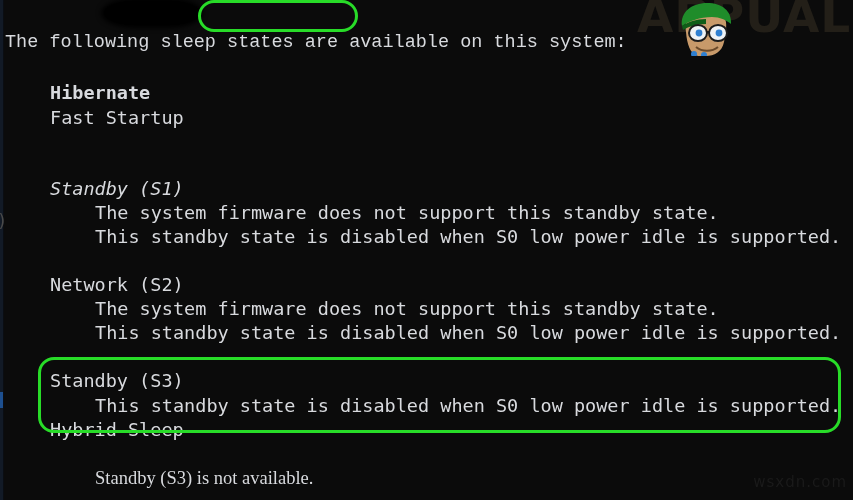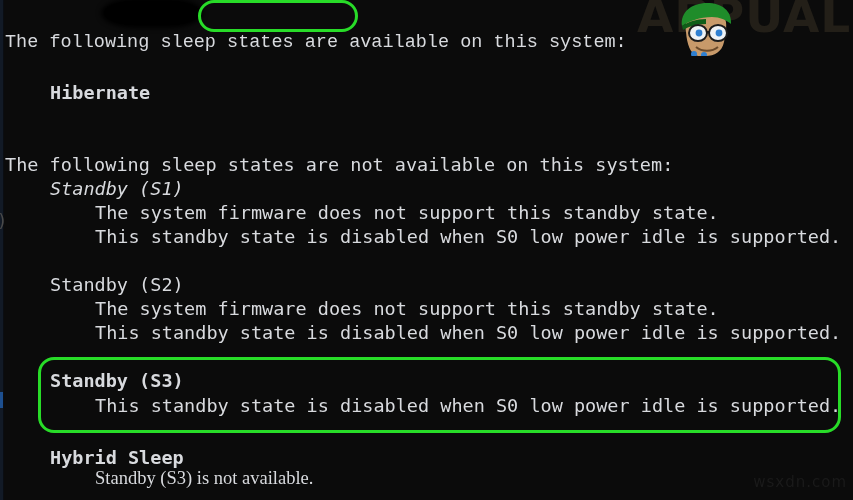--- a/index.html
+++ b/index.html
@@ -132,34 +132,34 @@
 <div id="screen">
 
   <div id="left-edge"></div>
   <div id="scroll-nub"></div>
   <div id="edge-artifact">)</div>
 
   <div id="redaction"></div>
 
   <div class="line" style="top:29px;font-family:Liberation Mono, monospace;">The following sleep states are available on this system:</div>
   <div class="line indent1" style="top:79px;font-weight:bold;">Hibernate</div>
+  <div class="line indent1" style="top:104px;">Fast Startup</div>
 
-  <div class="line" style="top:151px;">The following sleep states are not available on this system:</div>
   <div class="line indent1" style="top:175px;font-style:italic;">Standby (S1)</div>
   <div class="line indent2" style="top:199px;">The system firmware does not support this standby state.</div>
   <div class="line indent2" style="top:223px;">This standby state is disabled when S0 low power idle is supported.</div>
 
-  <div class="line indent1" style="top:271px;">Standby (S2)</div>
+  <div class="line indent1" style="top:271px;">Network (S2)</div>
   <div class="line indent2" style="top:295px;">The system firmware does not support this standby state.</div>
   <div class="line indent2" style="top:319px;">This standby state is disabled when S0 low power idle is supported.</div>
 
-  <div class="line indent1" style="top:367px;font-weight:bold;">Standby (S3)</div>
+  <div class="line indent1" style="top:367px;">Standby (S3)</div>
   <div class="line indent2" style="top:392px;">This standby state is disabled when S0 low power idle is supported.</div>
 
-  <div class="line indent1" style="top:444px;font-weight:bold;">Hybrid Sleep</div>
+  <div class="line indent1" style="top:416px;">Hybrid Sleep</div>
   <div class="line indent2" style="top:464px;font-family:Liberation Serif, serif;">Standby (S3) is not available.</div>
 
   <div class="hl-box" id="hl-command"></div>
   <div class="hl-box" id="hl-s3"></div>
 
   <div id="watermark">
     <div id="wm-text">APPUALS</div>
     <svg id="wm-face" viewBox="0 0 62 54">
       <path d="M10 30 C8 14 18 4 31 4 C44 4 52 14 50 28 L48 40 C46 50 38 54 30 54 L22 54 C14 52 11 42 10 30 Z" fill="#c89a6a"></path>
       <path d="M6 24 C4 10 16 1 31 1 C46 1 56 9 55 22 C50 18 44 15 36 15 C24 15 13 19 6 24 Z" fill="#1f8c2a"></path>

